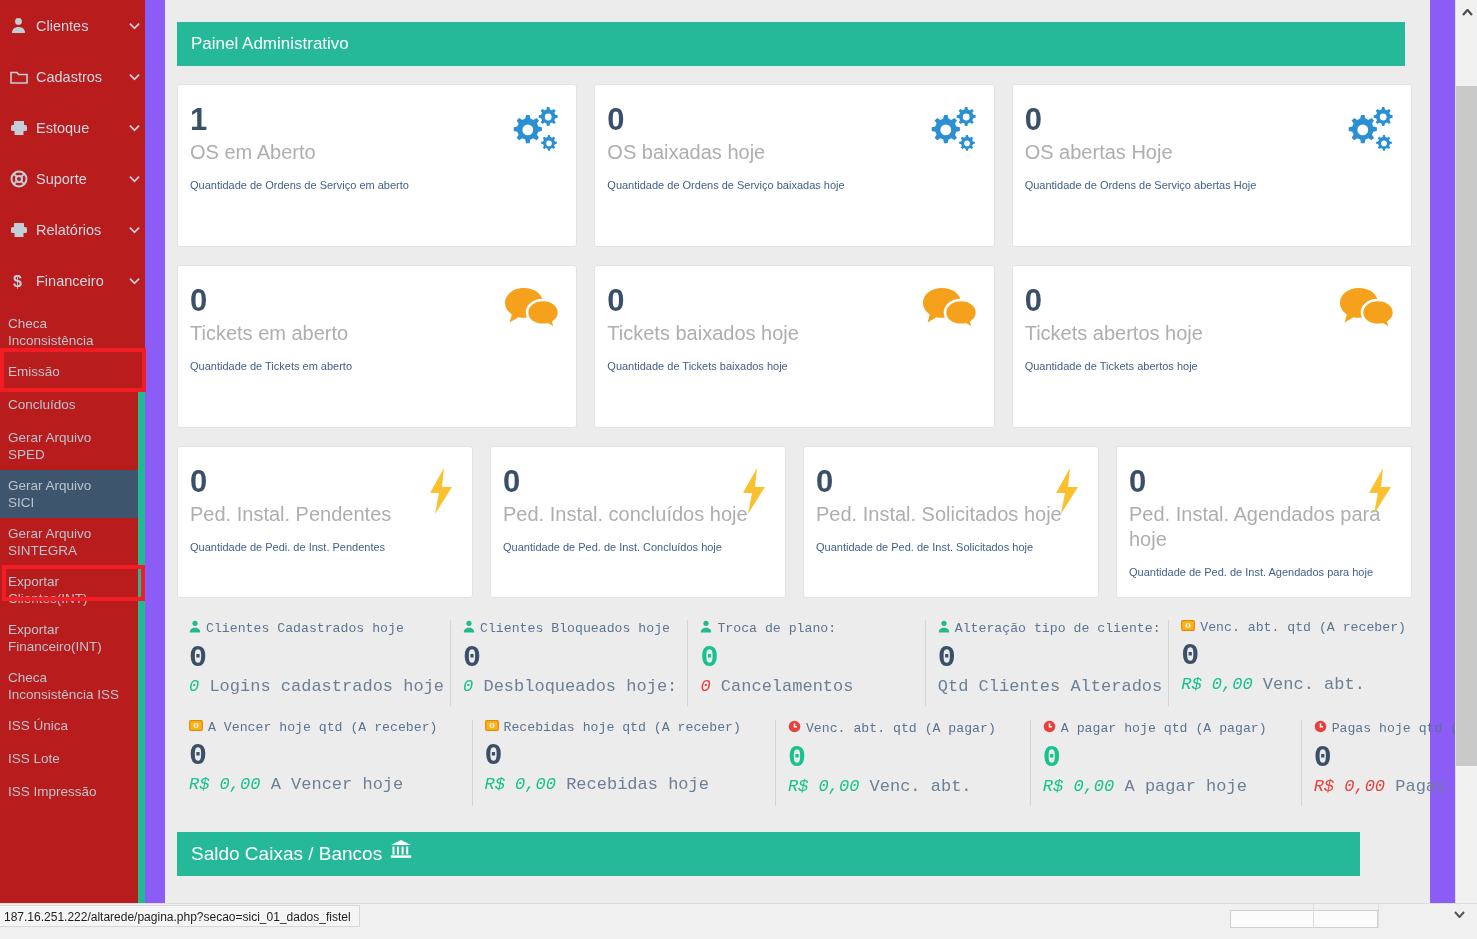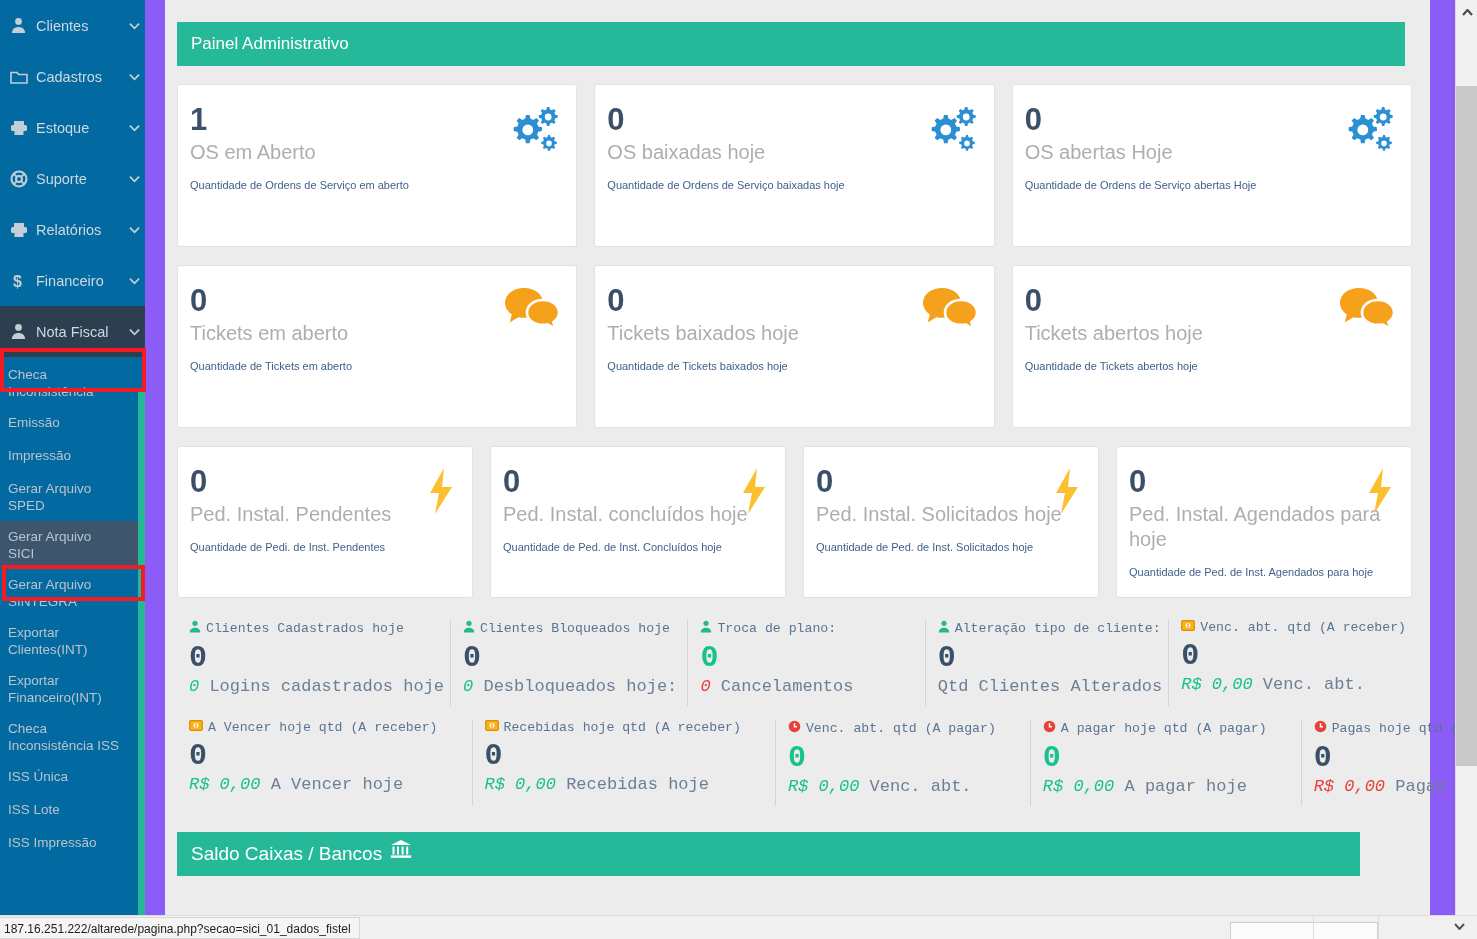--- a/index.html
+++ b/index.html
@@ -8,21 +8,21 @@
     overflow: hidden;
     font-family: "Liberation Sans", sans-serif;
     background: #f5f5f5;
   }
   .app { position: relative; width: 1477px; height: 939px; }
 
   
   .sidebar {
     position: absolute; left: 0; top: 0;
     width: 145px; height: 920px;
-    background: #0369a1;
+    background: #b91c1c;
     overflow: hidden;
   }
   .side-green-strip {
     position: absolute; left: 138px; top: 390px;
     width: 7px; height: 530px;
     background: #22b995;
   }
   .menu-item {
     display: flex; align-items: center;
     height: 51px; padding-left: 10px;
@@ -174,21 +174,21 @@
   .vscroll .arr.dn { bottom: 4px; }
   .vscroll .thumb {
     position: absolute; left: 0; top: 86px;
     width: 22px; height: 680px;
     background: #c9c9c9;
   }
 
   
   .statusbar {
     position: absolute; left: 0; bottom: 0;
-    width: 1477px; height: 24px;
+    width: 1477px; height: 36px;
     background: #f0f0f0;
     border-top: 1px solid #dcdcdc;
   }
   .status-url {
     position: absolute; left: 0; top: 1px;
     height: 22px; line-height: 22px;
     background: #f5f5f5;
     border: 1px solid #d7d7d7; border-left: none;
     padding: 0 8px 0 4px;
     font-size: 12px; color: #1d1d1d;
@@ -295,39 +295,25 @@
       </span>
       <span class="mi-label">Financeiro</span>
       <span class="mi-caret">
         <svg width="11" height="8" viewBox="0 0 12 8">
             <path d="M1 1.5 L6 6.5 L11 1.5" stroke="#c3ced8" stroke-width="2" fill="none"></path>
           </svg>
       </span>
     </div>
 
 
-    <div class="menu-item active">
-      <span class="mi-ico">
-        <svg width="17" height="17" viewBox="0 0 16 16">
-            <circle cx="8" cy="4.2" r="3.2" fill="#c3ced8"></circle>
-            <path d="M1.8 15c0-3.6 2.8-5.6 6.2-5.6s6.2 2 6.2 5.6z" fill="#c3ced8"></path>
-          </svg>
-      </span>
-      <span class="mi-label">Nota Fiscal</span>
-      <span class="mi-caret">
-        <svg width="11" height="8" viewBox="0 0 12 8">
-            <path d="M1 1.5 L6 6.5 L11 1.5" stroke="#c3ced8" stroke-width="2" fill="none"></path>
-          </svg>
-      </span>
-    </div>
 
     <div class="submenu">
       <div class="sub-item">Checa Inconsistência</div>
       <div class="sub-item">Emissão</div>
-      <div class="sub-item">Impressão</div>
+      <div class="sub-item">Concluídos</div>
       <div class="sub-item">Gerar Arquivo SPED</div>
       <div class="sub-item sel">Gerar Arquivo SICI</div>
       <div class="sub-item">Gerar Arquivo SINTEGRA</div>
       <div class="sub-item">Exportar Clientes(INT)</div>
       <div class="sub-item">Exportar Financeiro(INT)</div>
       <div class="sub-item">Checa Inconsistência ISS</div>
       <div class="sub-item">ISS Única</div>
       <div class="sub-item">ISS Lote</div>
       <div class="sub-item">ISS Impressão</div>
 

